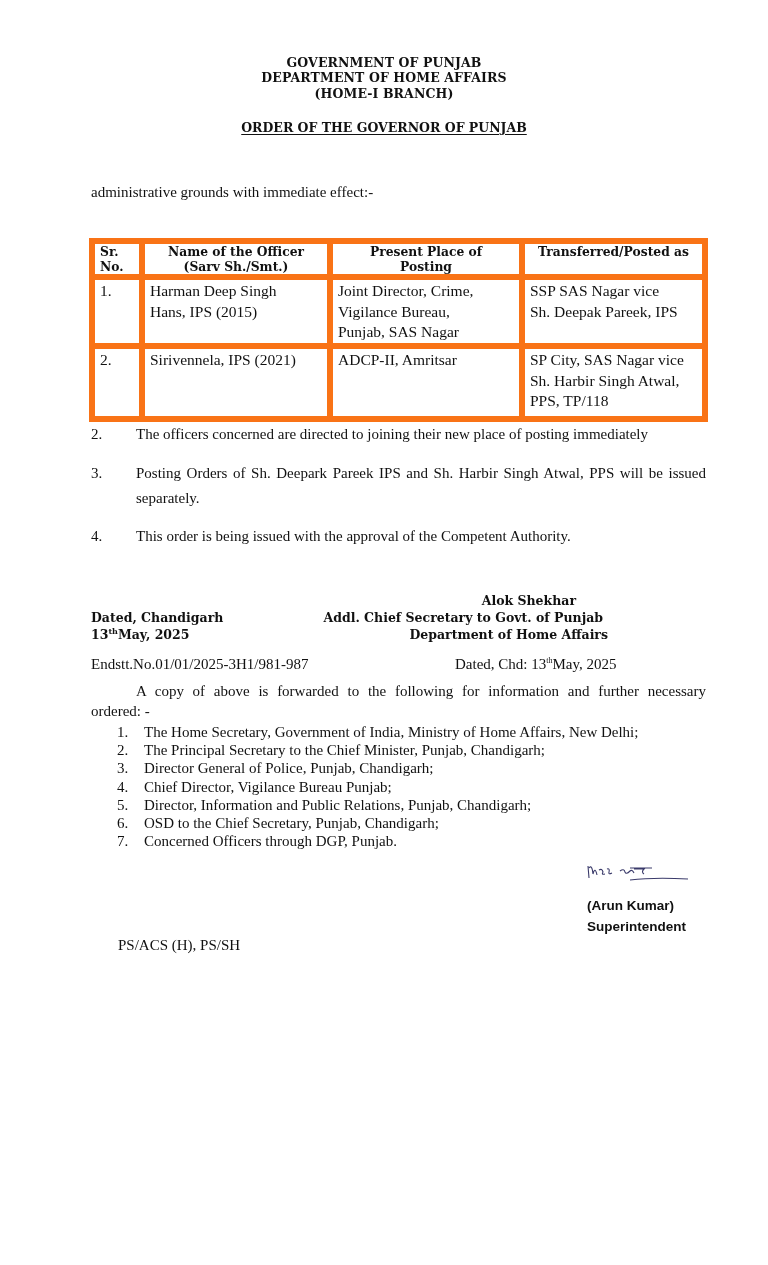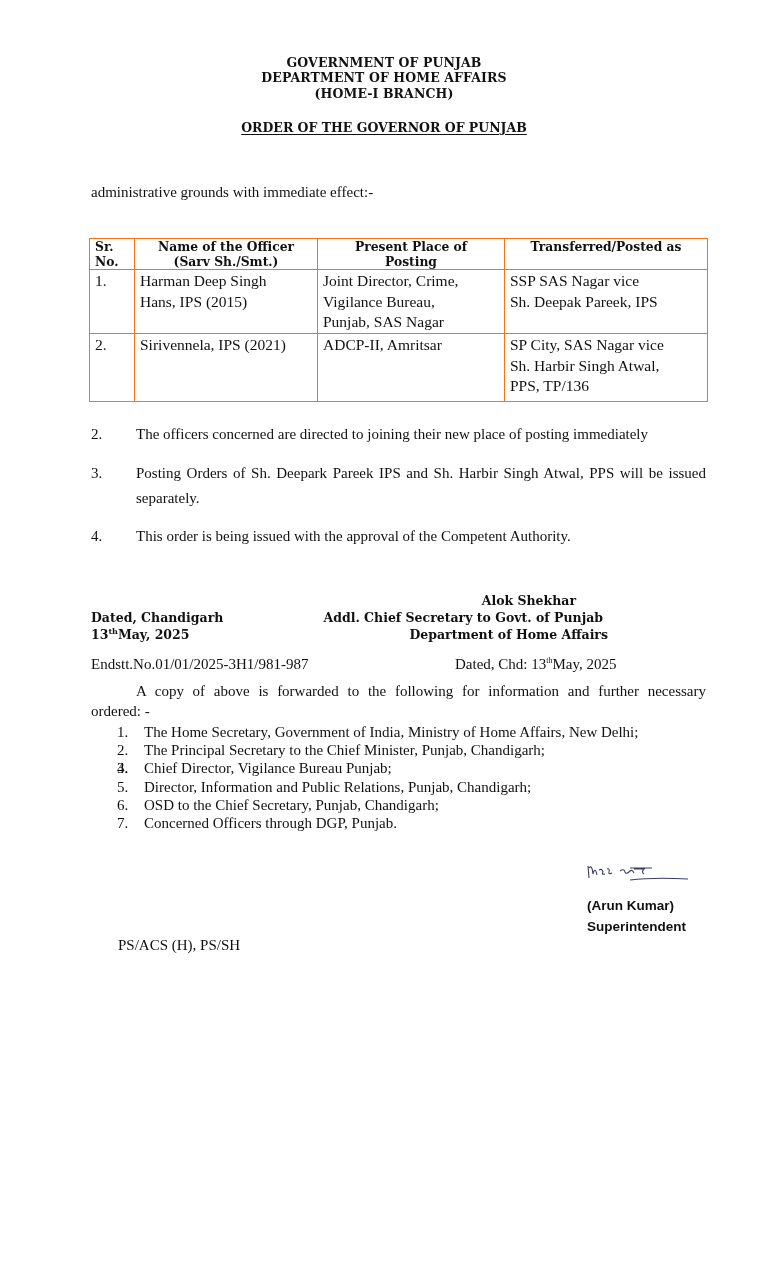--- a/index.html
+++ b/index.html
@@ -3,21 +3,21 @@
   <meta charset="utf-8">
   <style>
     html, body { margin: 0; padding: 0; background: #ffffff; }
     body { width: 768px; height: 1265px; position: relative; overflow: hidden; color: #111; }
     .page { position: absolute; left: 0; top: 0; width: 676px; height: 1265px; }
     .hdr { position: absolute; left: 0; width: 768px; text-align: center; font-family: "DejaVu Serif", serif; font-weight: bold; font-size: 12.5px; line-height: 15px; letter-spacing: 0.1px; }
     .order-title { position: absolute; left: 0; width: 768px; top: 120px; text-align: center; font-family: "DejaVu Serif", serif; font-weight: bold; font-size: 12.5px; text-decoration: underline; text-underline-offset: 2px; }
     .intro { position: absolute; left: 91px; top: 181px; width: 615px; font-family: "Liberation Serif", serif; font-size: 15px; line-height: 22px; text-align: justify; text-align-last: left; }
     .intro .line1 { display: block; text-align: justify; text-align-last: justify; padding-left: 4px; }
     table.postings { position: absolute; left: 89px; top: 238px; width: 619px; border-collapse: collapse; }
-    table.postings th, table.postings td { border: 1px solid #f97316; vertical-align: top; padding: 0 5px; }
+    table.postings th, table.postings td { border: 6px solid #f97316; vertical-align: top; padding: 0 5px; }
     table.postings th { font-family: "DejaVu Serif", serif; font-weight: bold; font-size: 12.3px; line-height: 14.5px; padding-top: 1px; }
     table.postings td { font-family: "Liberation Serif", serif; font-size: 15.5px; line-height: 20.5px; padding-top: 1px; height: 62px; }
     table.postings th.c1 { width: 34px; text-align: left; }
     table.postings th.c2 { width: 172px; text-align: center; }
     table.postings th.c3 { width: 176px; text-align: center; }
     table.postings th.c4 { text-align: center; }
     table.postings tr.r1 td { height: 62px; }
     table.postings tr.r2 td { height: 66px; }
     .para { position: absolute; left: 91px; width: 615px; font-family: "Liberation Serif", serif; font-size: 15px; line-height: 25px; }
     .para .num { position: absolute; left: 0; top: 0; }
@@ -90,21 +90,21 @@
         <td>2.</td>
         <td>
           <div>Sirivennela, IPS (2021)</div>
         </td>
         <td>
           <div>ADCP-II, Amritsar</div>
         </td>
         <td>
           <div>SP City, SAS Nagar vice</div>
           <div>Sh. Harbir Singh Atwal,</div>
-          <div>PPS, TP/136</div>
+          <div>PPS, TP/118</div>
         </td>
       </tr>
     </tbody>
   </table>
 
   <div class="para" style="top:422px;">
     <span class="num">2.</span>
     <span class="txt">The officers concerned are directed to joining their new place of posting immediately</span>
   </div>
   <div class="para" style="top:461px;">
@@ -127,21 +127,21 @@
   <div class="endst" style="left:455px;"><span>Dated, Chd: 13</span><span class="sup">th</span><span>May, 2025</span></div>
 
   <div class="copy">
     <span class="first">A copy of above is forwarded to the following for information and further necessary</span>
     <span>ordered: -</span>
   </div>
 
   <ol class="cc">
     <li><span class="n">1.</span><span>The Home Secretary, Government of India, Ministry of Home Affairs, New Delhi;</span></li>
     <li><span class="n">2.</span><span>The Principal Secretary to the Chief Minister, Punjab, Chandigarh;</span></li>
-    <li><span class="n">3.</span></li>
+    <li><span class="n">3.</span><span>Director General of Police, Punjab, Chandigarh;</span></li>
     <li><span class="n">4.</span><span>Chief Director, Vigilance Bureau Punjab;</span></li>
     <li><span class="n">5.</span><span>Director, Information and Public Relations, Punjab, Chandigarh;</span></li>
     <li><span class="n">6.</span><span>OSD to the Chief Secretary, Punjab, Chandigarh;</span></li>
     <li><span class="n">7.</span><span>Concerned Officers through DGP, Punjab.</span></li>
   </ol>
 
   <svg class="signature-mark" viewBox="0 0 110 26">
     <path d="M4 6 L5 18 M5 8 Q8 4 9 14 Q11 6 13 15 M15 10 Q18 8 19 12 Q17 15 21 14 M23 9 Q26 8 25 12 Q24 15 28 13 M36 11 Q40 8 41 12 Q42 15 46 11 Q48 9 50 13 M50 9 L60 9 Q57 12 60 14 M46 8 L68 8" stroke="#3a3a6a" stroke-width="1.1" fill="none"></path>
     <path d="M46 20 Q70 17 104 19" stroke="#3a3a6a" stroke-width="1.1" fill="none"></path>
   </svg>

